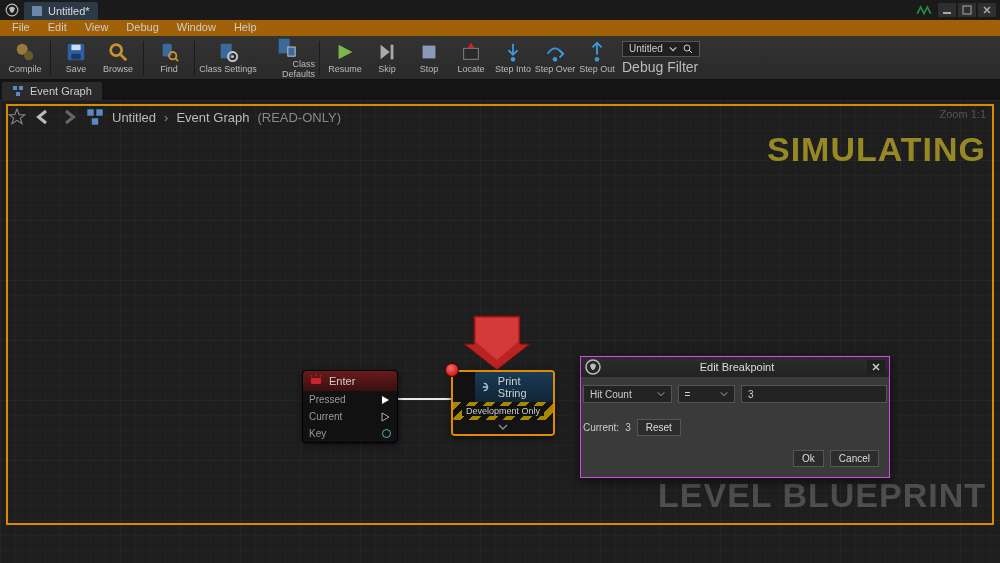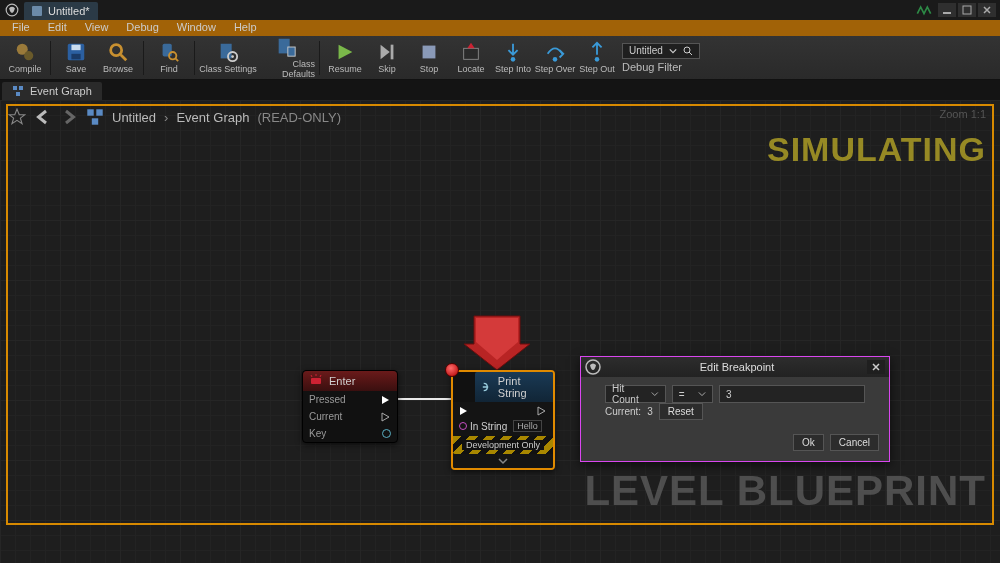--- a/index.html
+++ b/index.html
@@ -20,21 +20,21 @@
   .menubar { height:16px; background:#a16207; display:flex; align-items:flex-start; padding-left:4px; gap:2px; }
   .menu-item { padding:1px 8px; color:#ccc; cursor:pointer; }
 
   
   .toolbar { height:44px; background: linear-gradient(#333,#2a2a2a); display:flex; align-items:center; padding:2px 4px; gap:0; border-bottom:1px solid #111; }
   .tool-btn { display:flex; flex-direction:column; align-items:center; justify-content:center; width:42px; height:40px; color:#bbb; cursor:pointer; font-size:9px; gap:1px;text-align:right; }
   .tool-btn .ico { width:22px;height:22px; display:flex;align-items:center;justify-content:center; }
   .tool-sep { width:1px; height:34px; background:#1a1a1a; margin:0 4px; }
   .debug-filter { display:flex; flex-direction:column; align-items:flex-start; justify-content:center; height:40px; gap:2px; margin-left:4px; }
   .debug-dd { background:#1f1f1f; border:1px solid #555; color:#ccc; padding:1px 6px; display:flex; align-items:center; gap:6px; font-size:10px; height:16px; cursor:pointer; }
-  .debug-label { font-size:11px; color:#bbb; }
+  .debug-label { font-size:14px; color:#bbb; }
 
   
   .panel-tabs { height:20px; background:#141414; display:flex; align-items:flex-end; padding-left:2px; }
   .panel-tab { background:#2a2a2a; height:18px; padding:2px 10px; display:flex; align-items:center; gap:6px; color:#ccc; border-radius:2px 2px 0 0; }
   .panel-tab .tabicon { width:12px;height:12px; }
 
   
   .graph-wrap { position:relative; width:1000px; height:463px; background:#1f1f1f; }
   .graph-border { position:absolute; left:6px; top:4px; right:6px; bottom:38px; border:2px solid #d88a00; }
   .graph-grid { position:absolute; inset:0; background:
@@ -45,21 +45,21 @@
     #1e1e1e;
   }
   
   .crumb-bar { position:absolute; left:8px; top:8px; display:flex; align-items:center; gap:8px; color:#bbb; font-size:13px; }
   .crumb-ico { width:18px;height:18px; display:flex;align-items:center;justify-content:center; cursor:pointer; }
   .crumb-sep { color:#888; }
   .crumb-ro { color:#888; }
   .crumb-item { cursor:pointer; }
   .bigtext { position:absolute; font-weight:800; letter-spacing:1px; }
   .simulating { right:14px; top:30px; font-size:34px; color:rgba(172,156,38,.85); }
-  .levelbp { right:14px; bottom:48px; font-size:42px; color:rgba(110,110,110,.6); }
+  .levelbp { right:14px; bottom:48px; font-size:34px; color:rgba(110,110,110,.6); }
   .zoom { position:absolute; right:14px; top:8px; font-size:11px; color:#555; }
 
   
   .node { position:absolute; background:#111; border:1px solid #000; border-radius:4px; box-shadow:0 2px 6px rgba(0,0,0,.6); color:#cfcfcf; }
   .node-enter { left:302px; top:270px; width:96px; }
   .node-enter .hdr { background:linear-gradient(#6a1a1a,#3a0f0f); padding:3px 6px; display:flex;align-items:center; gap:6px; font-size:11px; border-radius:4px 4px 0 0; }
   .node-enter .hdr .eico { width:14px;height:14px; }
   .node-row { display:flex; align-items:center; justify-content:space-between; padding:3px 6px; font-size:10px; color:#9a9a9a; }
   .exec-pin { width:10px;height:10px; display:inline-block; }
   .exec-pin svg{display:block;}
@@ -81,21 +81,21 @@
   .red-arrow { position:absolute; left:462px; top:214px; width:70px; height:58px; }
 
   .wire { position:absolute; left:398px; top:298px; width:60px; height:2px; background:#fff; opacity:.9; }
 
   
   .dlg { position:absolute; left:580px; top:256px; width:310px; background:#3a3a3a; border:1px solid #d946ef; box-shadow:0 3px 10px rgba(0,0,0,.6); }
   .dlg-title { height:20px; background:linear-gradient(#2d2d2d,#222); display:flex; align-items:center; padding:0 4px; }
   .dlg-title .uico{width:16px;height:16px;margin-right:6px;}
   .dlg-title .ttxt{flex:1;text-align:center;color:#ddd;font-size:11px;}
   .dlg-close { width:18px;height:14px;background:#1f1f1f;color:#ccc;display:flex;align-items:center;justify-content:center;font-size:10px;cursor:pointer; }
-  .dlg-body { padding:8px 24px; display:flex; flex-direction:column; gap:0; }
+  .dlg-body { padding:8px 2px; display:flex; flex-direction:column; gap:16px; }
   .dlg-row1 { display:flex; gap:6px; }
   .dd { background:#232323; border:1px solid #555; color:#ccc; height:18px; display:flex; align-items:center; justify-content:space-between; padding:0 6px; font-size:10px; cursor:pointer; }
   .dd.cond{ width:110px; }
   .dd.op{ width:70px; }
   .num-in { flex:1; background:#232323; border:1px solid #555; color:#ccc; height:18px; padding:0 6px; font-size:10px; }
   .dlg-row2 { display:flex; align-items:center; gap:6px; font-size:10px; color:#ccc; }
   .btn { background:#2c2c2c; border:1px solid #555; color:#ddd; padding:2px 8px; font-size:10px; cursor:pointer; }
   .dlg-foot { display:flex; justify-content:flex-end; gap:6px; padding:6px 10px 10px; }
 
   .chev{width:8px;height:8px;}
@@ -371,41 +371,20 @@
       <span class="key-pin"></span>
     </div>
   </div>
 
   <div class="node node-print">
     <div class="hdr">
       <svg class="fico" viewBox="0 0 12 12">
           <path d="M3 2 Q7 2 7 6 Q7 10 3 10 M2 6 H8" stroke="#9cd" fill="none" stroke-width="1.5"></path>
         </svg>
       <span>Print String</span>
-    </div>
-    <div class="body">
-      <div class="pin-row">
-        <span class="exec-pin">
-            <svg viewBox="0 0 10 10">
-              <path d="M1 1 L8 5 L1 9 Z" fill="#fff"></path>
-            </svg>
-          </span>
-        <span class="exec-pin">
-            <svg viewBox="0 0 10 10">
-              <path d="M1 1 L8 5 L1 9 Z" fill="none" stroke="#aaa"></path>
-            </svg>
-          </span>
-      </div>
-      <div class="pin-row">
-        <span style="display:flex;align-items:center;gap:3px">
-          <span class="str-pin"></span>
-          <span>In String</span>
-          <span class="str-val">Hello</span>
-        </span>
-      </div>
     </div>
     <div class="dev-only">
       <span>Development Only</span>
     </div>
     <div style="text-align:center;padding:1px 0;background:#141414;border-radius:0 0 2px 2px;">
       <svg class="expand-chev" viewBox="0 0 12 8">
           <path d="M2 2 L6 6 L10 2" fill="none" stroke="#888" stroke-width="1.5"></path>
         </svg>
     </div>
   </div>

